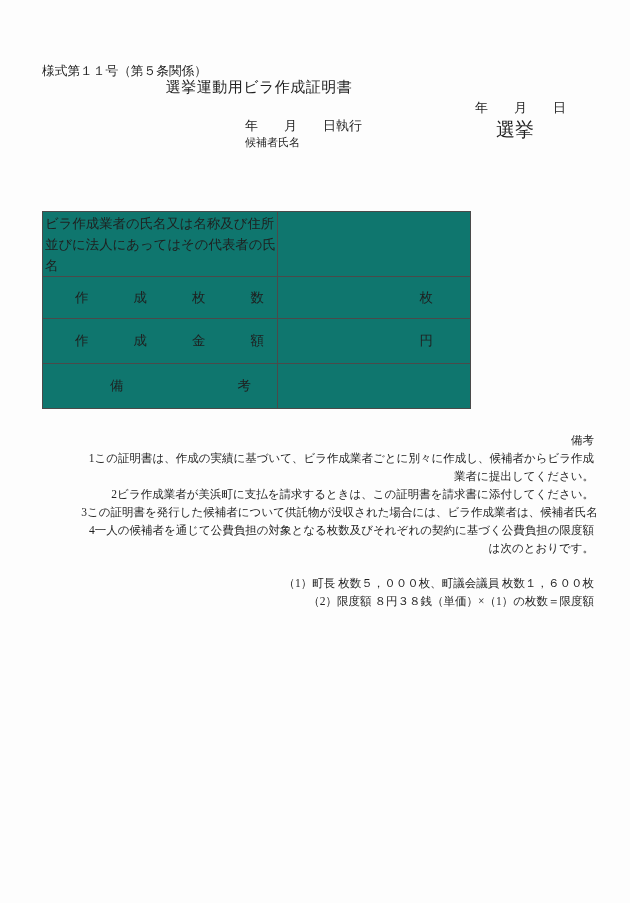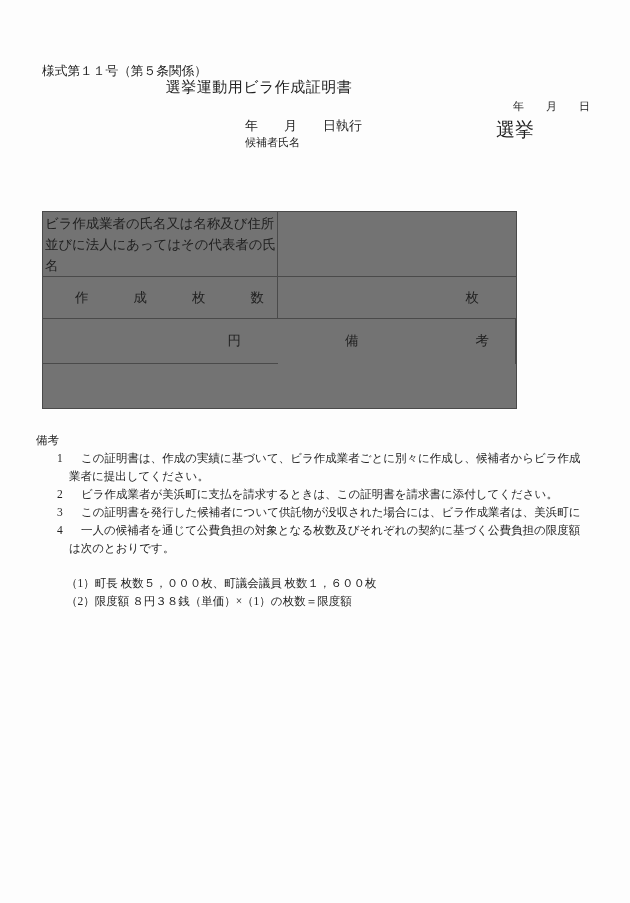--- a/index.html
+++ b/index.html
@@ -27,22 +27,22 @@
     font-size: 12.7px;
   }
   .doc-title {
     left: 0; top: 78px; width: 518px;
     text-align: center;
     font-size: 15px;
     letter-spacing: 0.5px;
     white-space: nowrap;
   }
   .issue-date {
-    top: 99px; right: 40px;
-    font-size: 11px;
+    top: 99px; right: 64px;
+    font-size: 13px;
     margin-left: 43px;
   }
   .election-line {
     left: 245px; top: 117px;
     font-size: 13px;
   }
   .election-suffix {
     left: 496px; top: 117px;
     font-size: 19px;
   }
@@ -53,28 +53,28 @@
   .intro {
     left: 42px; top: 176px;
     font-size: 13.3px;
     text-indent: 14px;
   }
 
   
   .doc-table {
     position: absolute;
     left: 42px; top: 211px;
-    width: 475px;
+    width: 429px;
     box-sizing: border-box;
     border: 1px solid #4a4a4a;
     display: grid;
     grid-template-columns: 235px auto;
     grid-template-rows: 65px 42px 45px 44px;
     font-size: 13.4px;
-    background: #737373;
+    background: #0f766e;
   }
   .cell { box-sizing: border-box; }
   .col1 { border-right: 1px solid #4a4a4a; }
   .rb   { border-bottom: 1px solid #4a4a4a; }
   .desc {
     padding: 1px 1px 1px 2px;
     line-height: 21px;
     white-space: normal;
   }
   .jlabel {
@@ -88,24 +88,25 @@
   .unitcell {
     text-align: right;
     padding-right: 37px;
   }
   .unitcell.r2 { line-height: 41px; }
   .unitcell.r3 { line-height: 44px; }
 
   
   .notes {
     position: absolute;
-    left: 36px; top: 431px;
+    left: 42px; top: 431px;
     width: 552px;
     font-size: 11.5px;
     line-height: 18px;
+    text-align: right;
   }
   .notes-heading { white-space: nowrap; }
   .note-item { padding-left: 33px; }
   .nline { white-space: nowrap; }
   .nline.first { text-indent: -12px; }
   .num {
     display: inline-block;
     width: 24px;
     text-indent: 0;
   }
@@ -129,40 +130,41 @@
 
 
   <div class="doc-table">
 
     <div class="cell col1 rb desc">ビラ作成業者の氏名又は名称及び住所並びに法人にあってはその代表者の氏名</div>
     <div class="cell rb"></div>
 
     <div class="cell col1 rb jlabel r2">作　成　枚　数</div>
     <div class="cell rb unitcell r2">枚</div>
 
+    <div class="cell col1 rb jlabel r3">作　成　金　額</div>
     <div class="cell rb unitcell r3">円</div>
 
     <div class="cell col1 jlabel r4">備　考</div>
     <div class="cell"></div>
   </div>
 
   <div class="notes">
     <div class="notes-heading">備考</div>
 
     <div class="note-item">
       <div class="nline first"><span class="num">1</span><span>この証明書は、作成の実績に基づいて、ビラ作成業者ごとに別々に作成し、候補者からビラ作成</span></div>
       <div class="nline">業者に提出してください。</div>
     </div>
 
     <div class="note-item">
       <div class="nline first"><span class="num">2</span><span>ビラ作成業者が美浜町に支払を請求するときは、この証明書を請求書に添付してください。</span></div>
     </div>
 
     <div class="note-item">
-      <div class="nline first"><span class="num">3</span><span>この証明書を発行した候補者について供託物が没収された場合には、ビラ作成業者は、美浜町に</span></div>
+      <div class="nline first"><span class="num">3</span><span>この証明書を発行した候補者について供託物が没収された場合には、ビラ作成業者は、候補者氏名</span></div>
     </div>
 
     <div class="note-item">
       <div class="nline first"><span class="num">4</span><span>一人の候補者を通じて公費負担の対象となる枚数及びそれぞれの契約に基づく公費負担の限度額</span></div>
       <div class="nline">は次のとおりです。</div>
     </div>
 
     <div class="sub-items">
       <div class="nline">（1）町長 枚数５，０００枚、町議会議員 枚数１，６００枚</div>
       <div class="nline">（2）限度額 ８円３８銭（単価）×（1）の枚数＝限度額</div>

